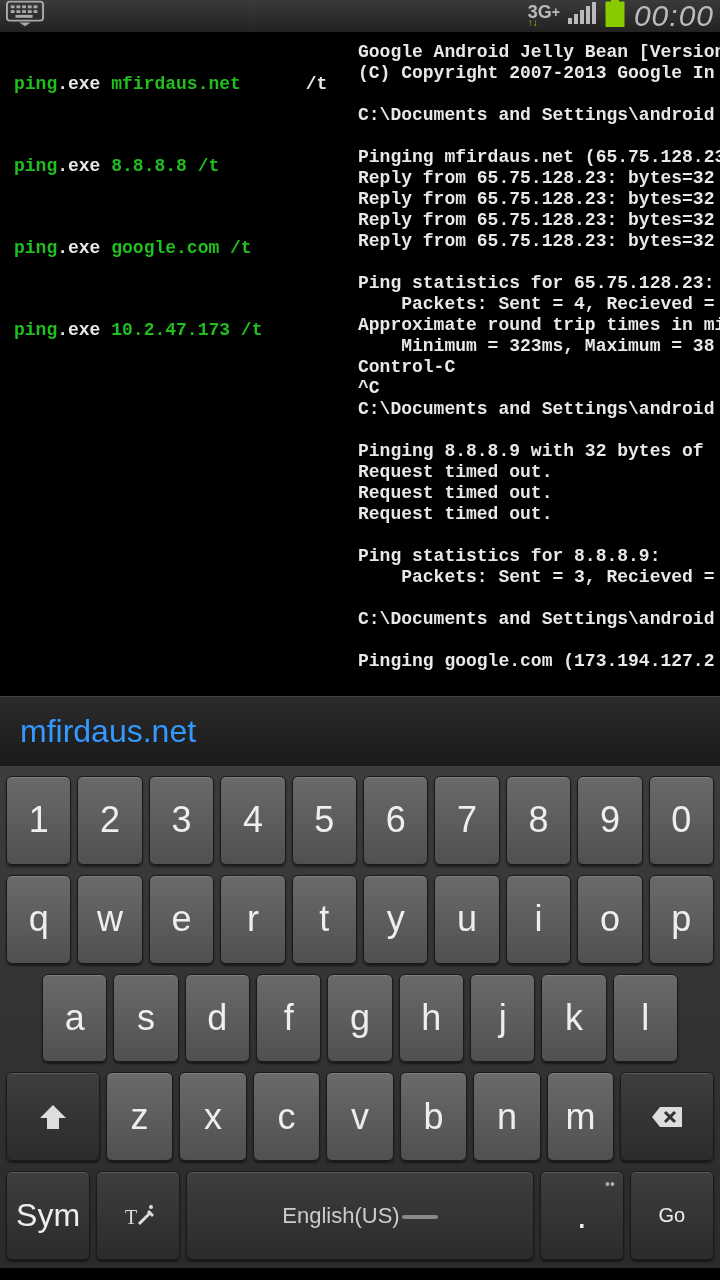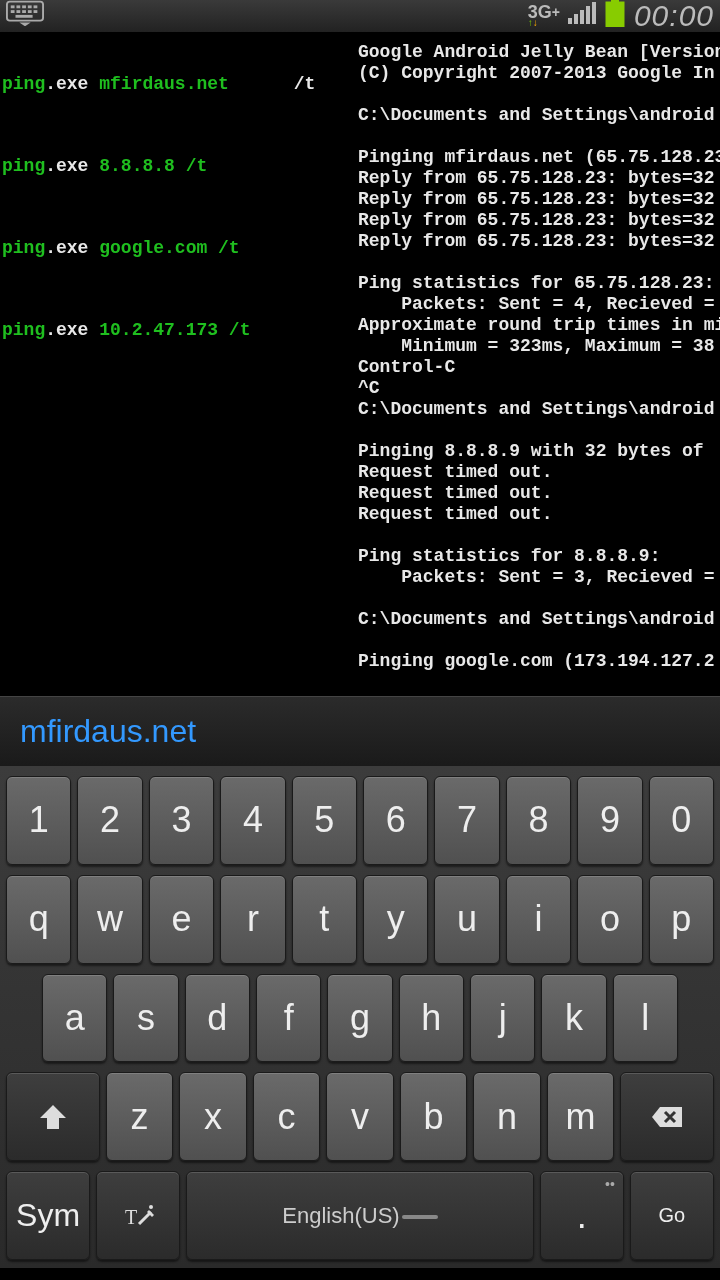--- a/index.html
+++ b/index.html
@@ -31,21 +31,21 @@
     font-family: "Courier New", monospace;
     font-weight: bold;
     font-size: 18px;
     color: #fff;
     white-space: pre;
   }
   .term-left {
     position: absolute;
     left: 0;
     top: 0;
-    padding-left: 2px;
+    padding-left: 14px;
   }
   .term-left .cmd-line { margin-top: 30px; line-height: 20px; }
   .term-left .cmd-line:first-child { margin-top: 42px; }
   .g { color: #1fbf1f; }
   .w { color: #e8e8e8; }
   .term-right {
     position: absolute;
     left: 358px;
     top: 10px;
     line-height: 21px;

